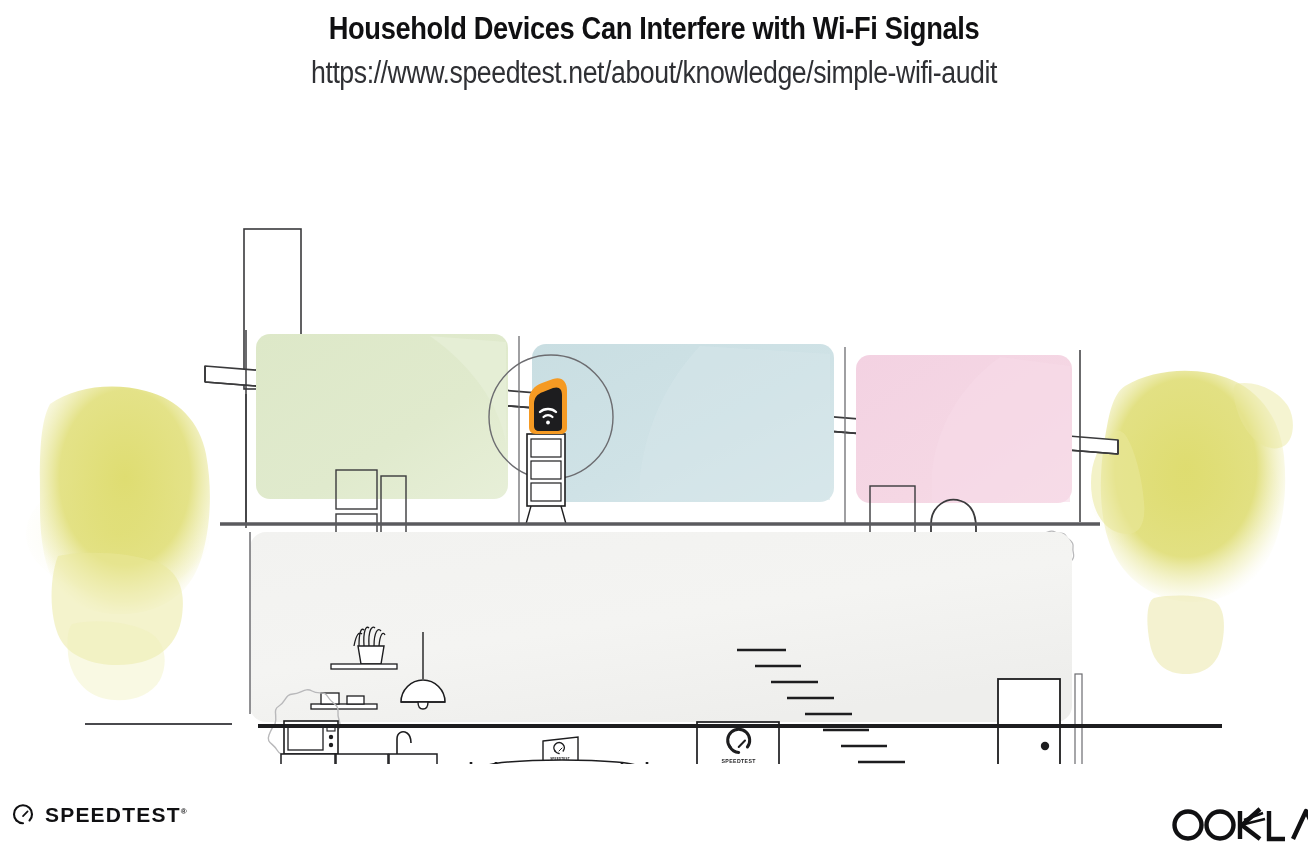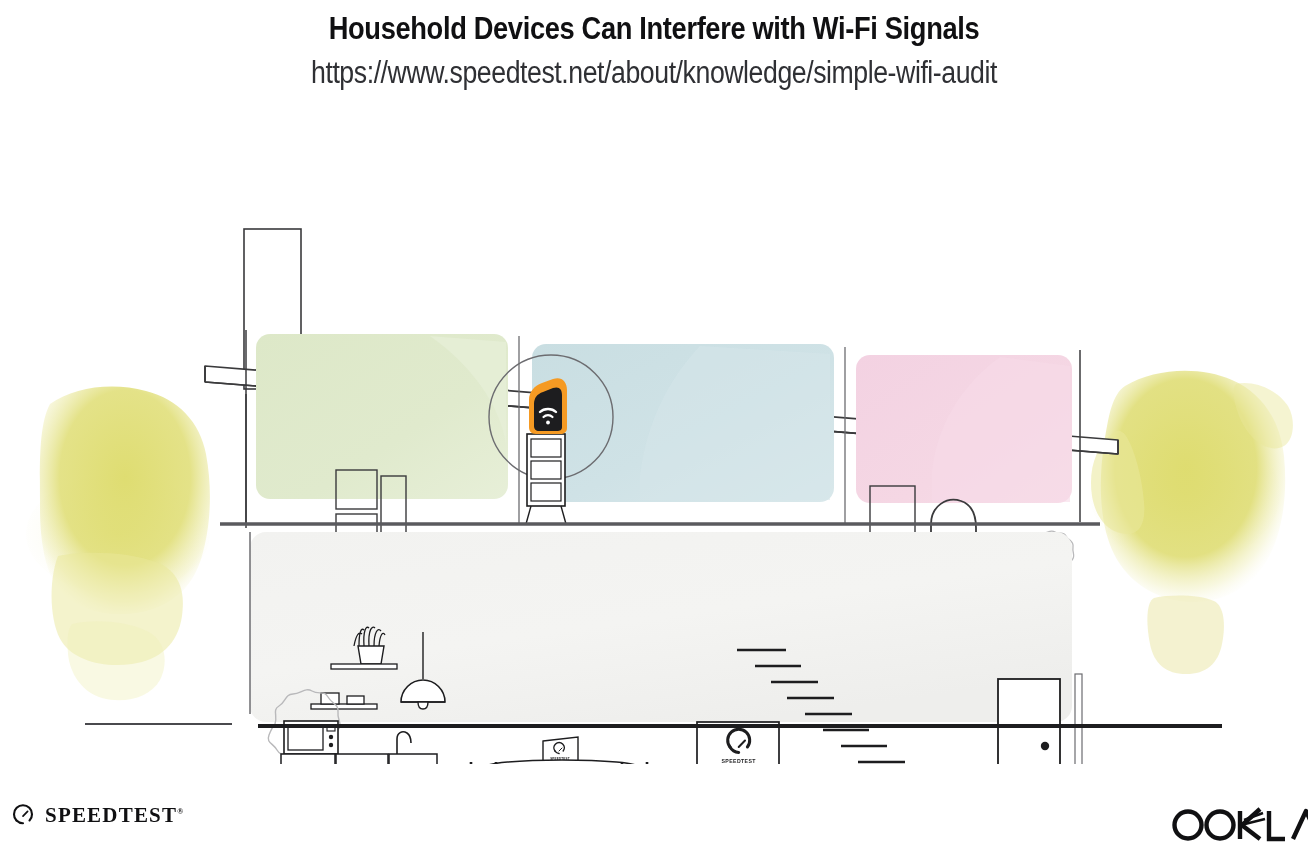--- a/index.html
+++ b/index.html
@@ -67,21 +67,21 @@
   }
   .brand-left {
     position: absolute;
     left: 10px;
     top: 16px;
     display: flex;
     align-items: center;
     gap: 9px;
   }
   .brand-left .wordmark {
-    font-family: Liberation Serif, serif;
+    font-family: Liberation Sans, sans-serif;
     font-weight: bold;
     font-size: 21px;
     letter-spacing: 1.2px;
     color: #101012;
     position: relative;
   }
   .brand-left .tm {
     font-size: 8px;
     vertical-align: super;
     letter-spacing: 0;

